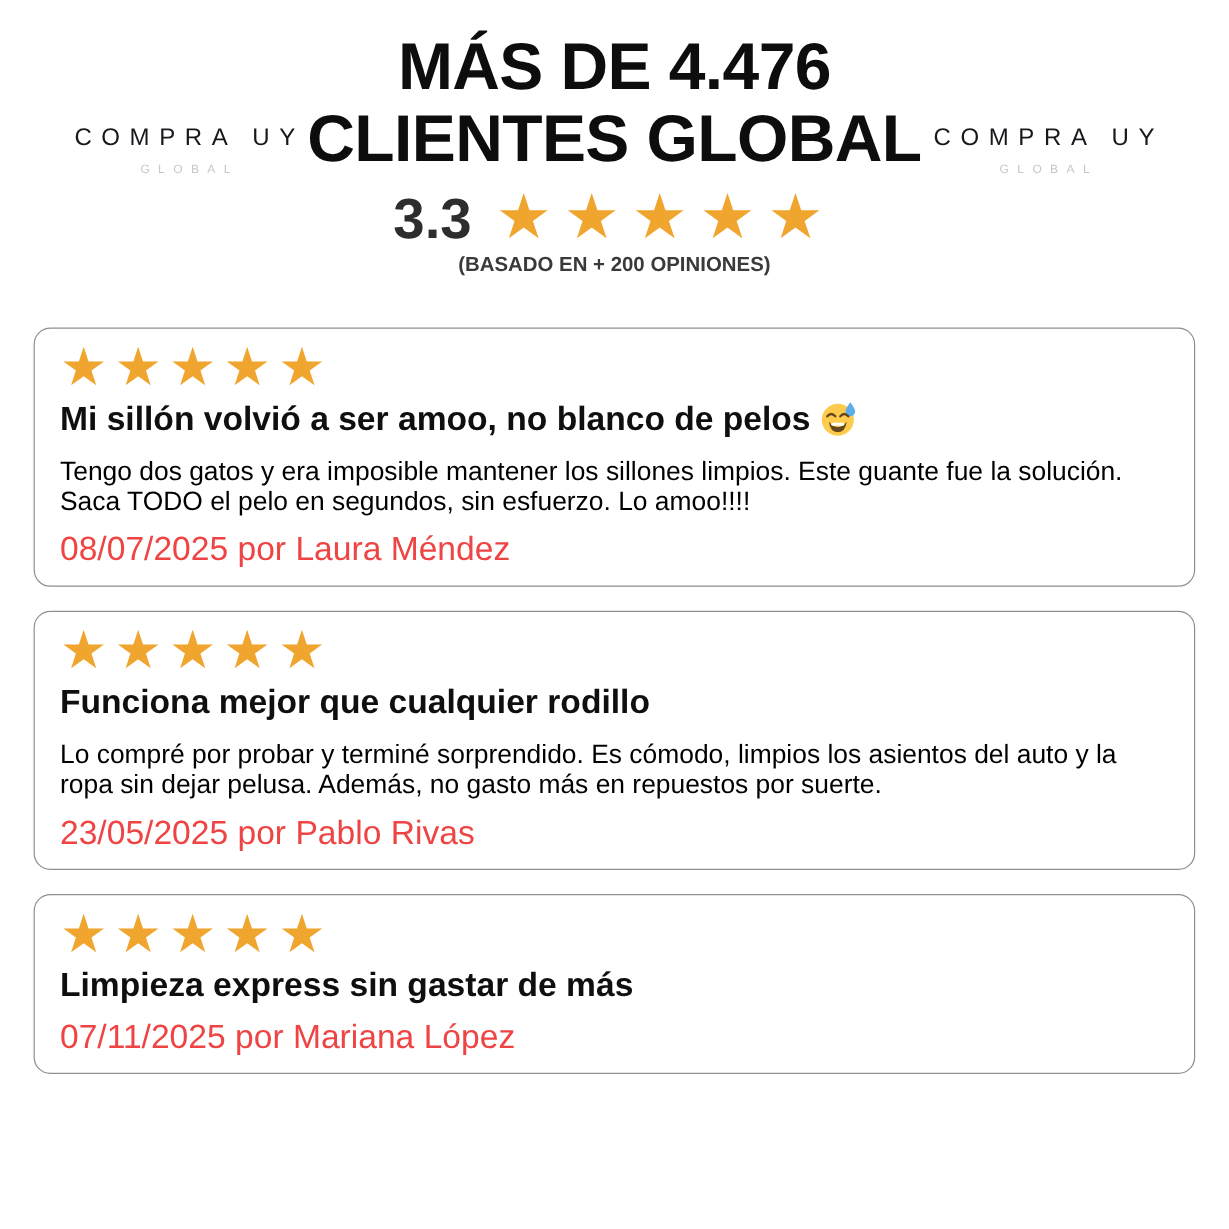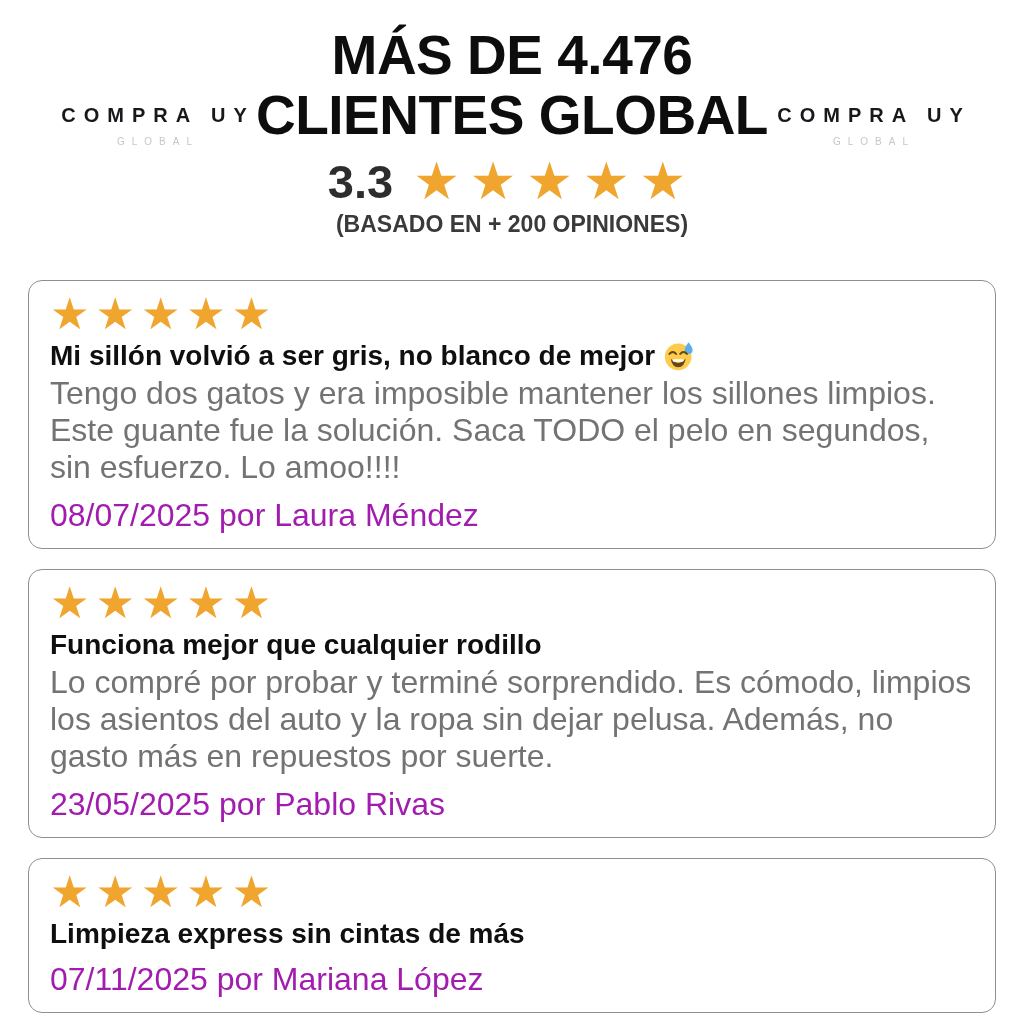--- a/index.html
+++ b/index.html
@@ -7,39 +7,39 @@
   body {
     background:#ffffff;
     font-family:"Liberation Sans", sans-serif;
     color:#141414;
     overflow:hidden;
   }
   .header { position:relative; padding-top:26px; text-align:center; }
   .logo { position:absolute; top:104px; width:220px; text-align:center; }
   .logo-left { left:48px; }
   .logo-right { right:40px; }
-  .logo-name { font-size:20px; font-weight:bold; letter-spacing:8px; color:#17181c; white-space:nowrap; }
+  .logo-name { font-size:20px; font-weight:normal; letter-spacing:8px; color:#17181c; white-space:nowrap; }
   .logo-sub { margin-top:9px; font-size:10px; font-weight:normal; letter-spacing:7px; color:#c7c7c7; white-space:nowrap; }
   .title-line { font-size:55px; line-height:1.09; font-weight:bold; letter-spacing:-0.5px; color:#0d0d0d; }
   .rating-row { margin-top:8px; display:flex; justify-content:center; align-items:center; gap:20px; }
   .rating-value { font-size:47px; font-weight:bold; color:#2d2d2d; }
   .rating-stars { font-size:52px; line-height:0.95; color:#F0A52F; letter-spacing:10px; }
-  .rating-note { margin-top:2px; font-size:23px; font-weight:bold; color:#3a3a3a; }
+  .rating-note { margin-top:2px; font-size:17px; font-weight:bold; color:#3a3a3a; }
   .reviews { margin:42px 28px 0 28px; }
   .card {
     border:1.5px solid #8f8f8f;
     border-radius:14px;
     background:#ffffff;
     padding:10px 20px 14px 21px;
     margin-bottom:20px;
   }
   .card-stars { font-size:44px; line-height:1.05; color:#F0A52F; letter-spacing:6px; }
   .review-title { margin-top:3px; font-size:28px; font-weight:bold; color:#0f0f0f; display:flex; align-items:center; gap:9px; }
-  .review-body { margin-top:3px; font-size:32px; line-height:1.155; color:#737373; }
-  .review-footer { margin-top:11px; font-size:32px; color:#a21caf; }
+  .review-body { margin-top:15px; font-size:22px; line-height:1.155; color:#000000; }
+  .review-footer { margin-top:11px; font-size:28px; color:#ef4444; }
   .emoji { width:30px; height:30px; flex:0 0 auto; }
 </style>
 </head>
 <body>
 
 <header class="header">
   <div class="logo logo-left">
     <div class="logo-name">COMPRA UY</div>
     <div class="logo-sub">GLOBAL</div>
   </div>
@@ -59,21 +59,21 @@
     <span class="rating-stars">★★★★★</span>
   </div>
   <div class="rating-note">(BASADO EN + 200 OPINIONES)</div>
 </header>
 
 <main class="reviews">
 
   <article class="card">
     <div class="card-stars">★★★★★</div>
     <h3 class="review-title">
-      <span>Mi sillón volvió a ser gris, no blanco de mejor</span>
+      <span>Mi sillón volvió a ser amoo, no blanco de pelos</span>
       <svg class="emoji" viewBox="0 0 36 36" aria-hidden="true">
         <circle cx="17" cy="19" r="16" fill="#FFCB4C"></circle>
         <path d="M29.5 1.5c2.8 3.8 4.8 6.8 4.8 9.2a4.8 4.8 0 0 1-9.6 0c0-2.4 2-5.4 4.8-9.2z" fill="#5DADEC"></path>
         <path d="M6.5 15.5q4-4.5 8 0" stroke="#65471B" stroke-width="2.4" fill="none" stroke-linecap="round"></path>
         <path d="M19.5 15.5q4-4.5 8 0" stroke="#65471B" stroke-width="2.4" fill="none" stroke-linecap="round"></path>
         <path d="M8 21q9 10.5 18 0-1.5 10.5-9 10.5T8 21z" fill="#65471B"></path>
         <rect x="10.5" y="22" width="13" height="3" rx="1.5" fill="#ffffff"></rect>
       </svg>
     </h3>
     <p class="review-body">Tengo dos gatos y era imposible mantener los sillones limpios. Este guante fue la solución. Saca TODO el pelo en segundos, sin esfuerzo. Lo amoo!!!!</p>
@@ -85,18 +85,18 @@
     <h3 class="review-title">
       <span>Funciona mejor que cualquier rodillo</span>
     </h3>
     <p class="review-body">Lo compré por probar y terminé sorprendido. Es cómodo, limpios los asientos del auto y la ropa sin dejar pelusa. Además, no gasto más en repuestos por suerte.</p>
     <div class="review-footer">23/05/2025 por Pablo Rivas</div>
   </article>
 
   <article class="card">
     <div class="card-stars">★★★★★</div>
     <h3 class="review-title">
-      <span>Limpieza express sin cintas de más</span>
+      <span>Limpieza express sin gastar de más</span>
     </h3>
     <div class="review-footer">07/11/2025 por Mariana López</div>
   </article>
 
 </main>
 
 </body></html>

